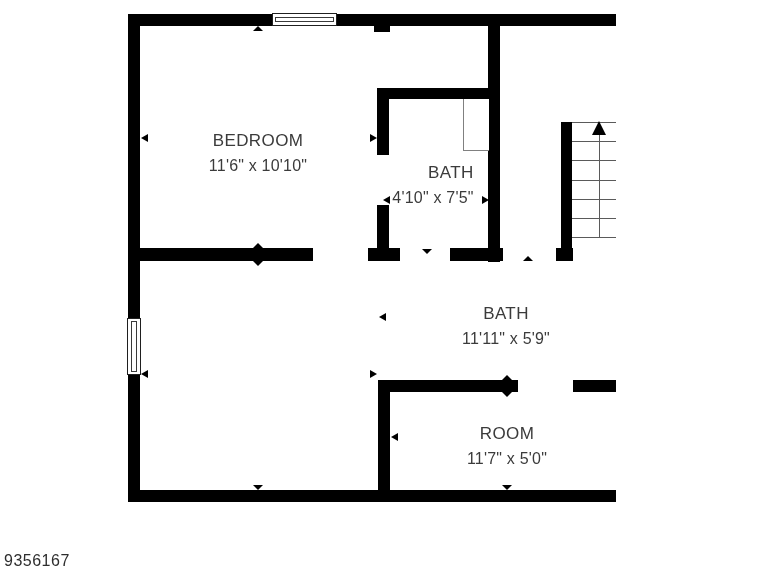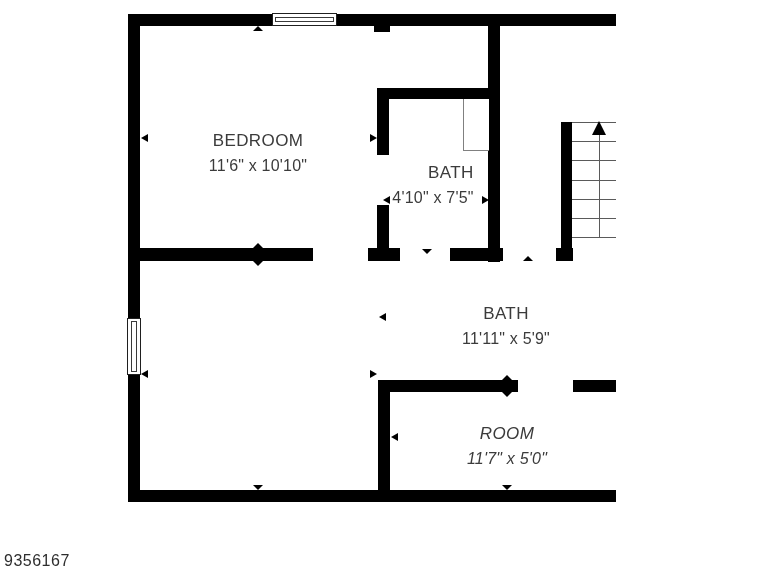--- a/index.html
+++ b/index.html
@@ -82,21 +82,21 @@
     <div class="room-dims">11'6" x 10'10"</div>
   </div>
   <div class="label" style="left:433px;top:162px;text-align:right;">
     <div class="room-name">BATH</div>
     <div class="room-dims">4'10" x 7'5"</div>
   </div>
   <div class="label" style="left:506px;top:303px;">
     <div class="room-name">BATH</div>
     <div class="room-dims">11'11" x 5'9"</div>
   </div>
-  <div class="label" style="left:507px;top:423px;font-style:italic;">
+  <div class="label" style="left:507px;top:423px;">
     <div class="room-name">ROOM</div>
     <div class="room-dims">11'7" x 5'0"</div>
   </div>
 
   <div class="tri arrow-l" style="left:141px;top:134px;"></div>
   <div class="tri arrow-r" style="left:370px;top:134px;"></div>
   <div class="tri arrow-l" style="left:383px;top:196px;"></div>
   <div class="tri arrow-r" style="left:482px;top:196px;"></div>
   <div class="tri arrow-l" style="left:379px;top:313px;"></div>
   <div class="tri arrow-r" style="left:621px;top:313px;"></div>

